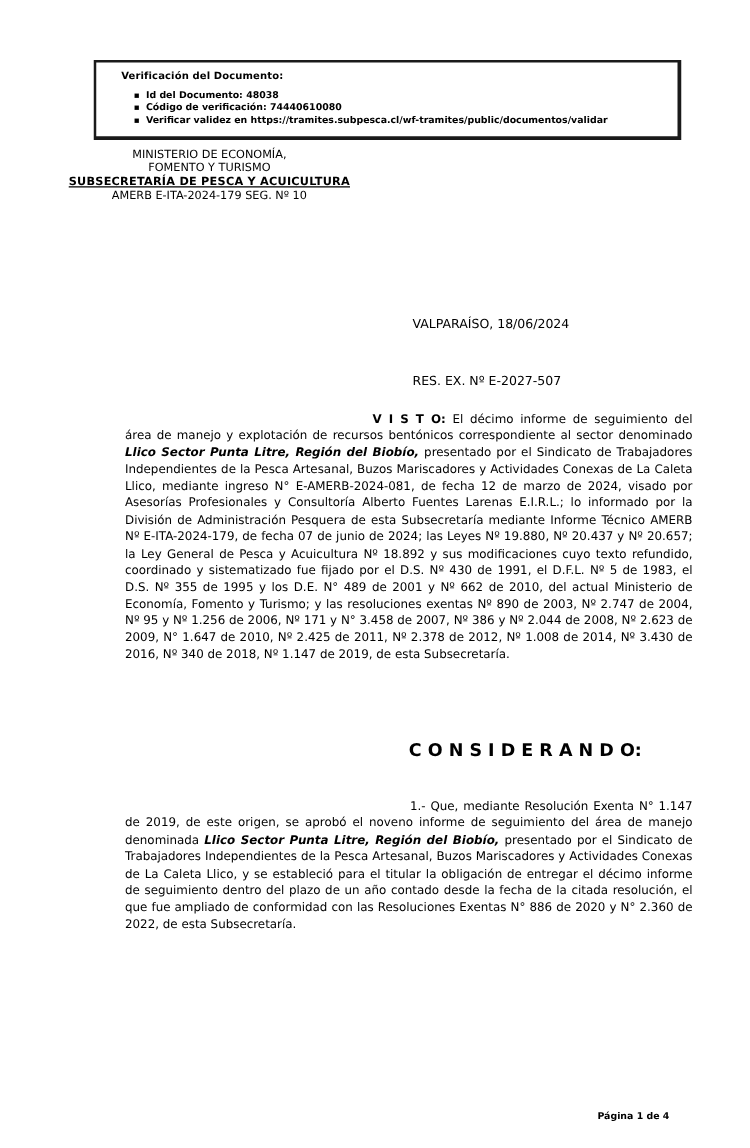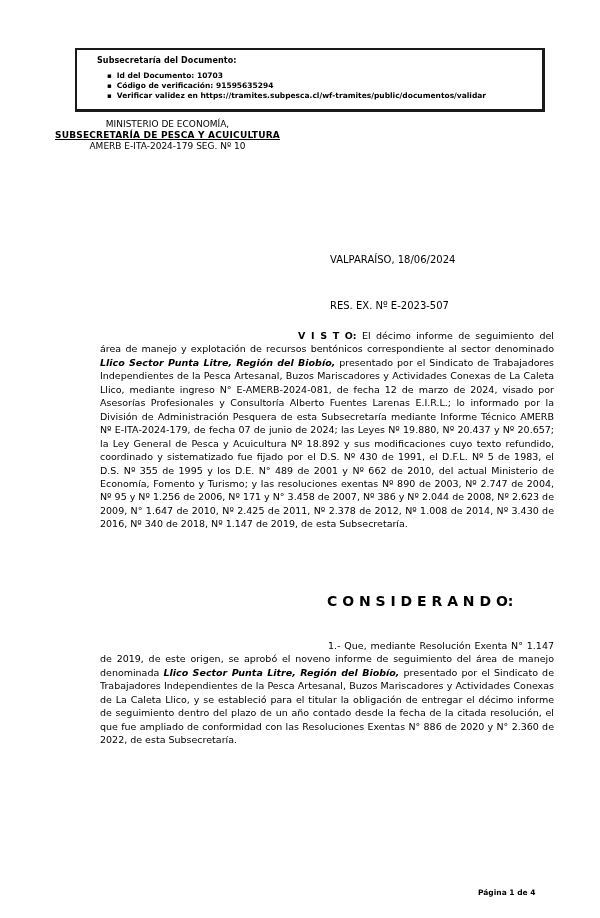--- a/index.html
+++ b/index.html
@@ -56,38 +56,39 @@
     position:absolute;left:478px;top:888px;
     font-size:7.5px;font-weight:bold;text-align:center;
   }
 </style>
 </head>
 <body>
 
 <div class="page">
 
   <div class="vbox">
-    <div class="vbox-title">Subsecretaría del Documento:</div>
+    <div class="vbox-title">Verificación del Documento:</div>
     <ul class="vbox-list">
-      <li>Id del Documento: 10703</li>
-      <li>Código de verificación: 91595635294</li>
+      <li>Id del Documento: 48038</li>
+      <li>Código de verificación: 74440610080</li>
       <li>Verificar validez en https://tramites.subpesca.cl/wf-tramites/public/documentos/validar</li>
     </ul>
   </div>
 
   <div class="letterhead">
     <div>MINISTERIO DE ECONOMÍA,</div>
+    <div>FOMENTO Y TURISMO</div>
     <div class="agency">SUBSECRETARÍA DE PESCA Y ACUICULTURA</div>
     <div>AMERB E-ITA-2024-179 SEG. Nº 10</div>
   </div>
 
 
   <div class="place-date">VALPARAÍSO, 18/06/2024</div>
 
-  <div class="res-num">RES. EX. Nº E-2023-507</div>
+  <div class="res-num">RES. EX. Nº E-2027-507</div>
 
   <div class="body-par visto-par">
     <span class="bold">V I S T O:</span><span> El décimo informe de seguimiento del área de manejo y explotación de recursos bentónicos correspondiente al sector denominado </span><span class="bi">Llico Sector Punta Litre, Región del Biobío,</span><span> presentado por el Sindicato de Trabajadores Independientes de la Pesca Artesanal, Buzos Mariscadores y Actividades Conexas de La Caleta Llico, mediante ingreso N° E-AMERB-2024-081, de fecha 12 de marzo de 2024, visado por Asesorías Profesionales y Consultoría Alberto Fuentes Larenas E.I.R.L.; lo informado por la División de Administración Pesquera de esta Subsecretaría mediante Informe Técnico AMERB Nº E-ITA-2024-179, de fecha 07 de junio de 2024; las Leyes Nº 19.880, Nº 20.437 y Nº 20.657; la Ley General de Pesca y Acuicultura Nº 18.892 y sus modificaciones cuyo texto refundido, coordinado y sistematizado fue fijado por el D.S. Nº 430 de 1991, el D.F.L. Nº 5 de 1983, el D.S. Nº 355 de 1995 y los D.E. N° 489 de 2001 y Nº 662 de 2010, del actual Ministerio de Economía, Fomento y Turismo; y las resoluciones exentas Nº 890 de 2003, Nº 2.747 de 2004, Nº 95 y Nº 1.256 de 2006, Nº 171 y N° 3.458 de 2007, Nº 386 y Nº 2.044 de 2008, Nº 2.623 de 2009, N° 1.647 de 2010, Nº 2.425 de 2011, Nº 2.378 de 2012, Nº 1.008 de 2014, Nº 3.430 de 2016, Nº 340 de 2018, Nº 1.147 de 2019, de esta Subsecretaría.</span>
   </div>
 
   <div class="cons-heading">C O N S I D E R A N D O:</div>
 
   <div class="body-par cons-1">
     <span>1.-  Que, mediante Resolución Exenta N° 1.147 de 2019, de este origen, se aprobó el noveno informe de seguimiento del área de manejo denominada </span><span class="bi">Llico Sector Punta Litre, Región del Biobío,</span><span> presentado por el Sindicato de Trabajadores Independientes de la Pesca Artesanal, Buzos Mariscadores y Actividades Conexas de La Caleta Llico, y se estableció para el titular la obligación de entregar el décimo informe de seguimiento dentro del plazo de un año contado desde la fecha de la citada resolución, el que fue ampliado de conformidad con las Resoluciones Exentas N° 886 de 2020 y N° 2.360 de 2022, de esta Subsecretaría.</span>
   </div>

